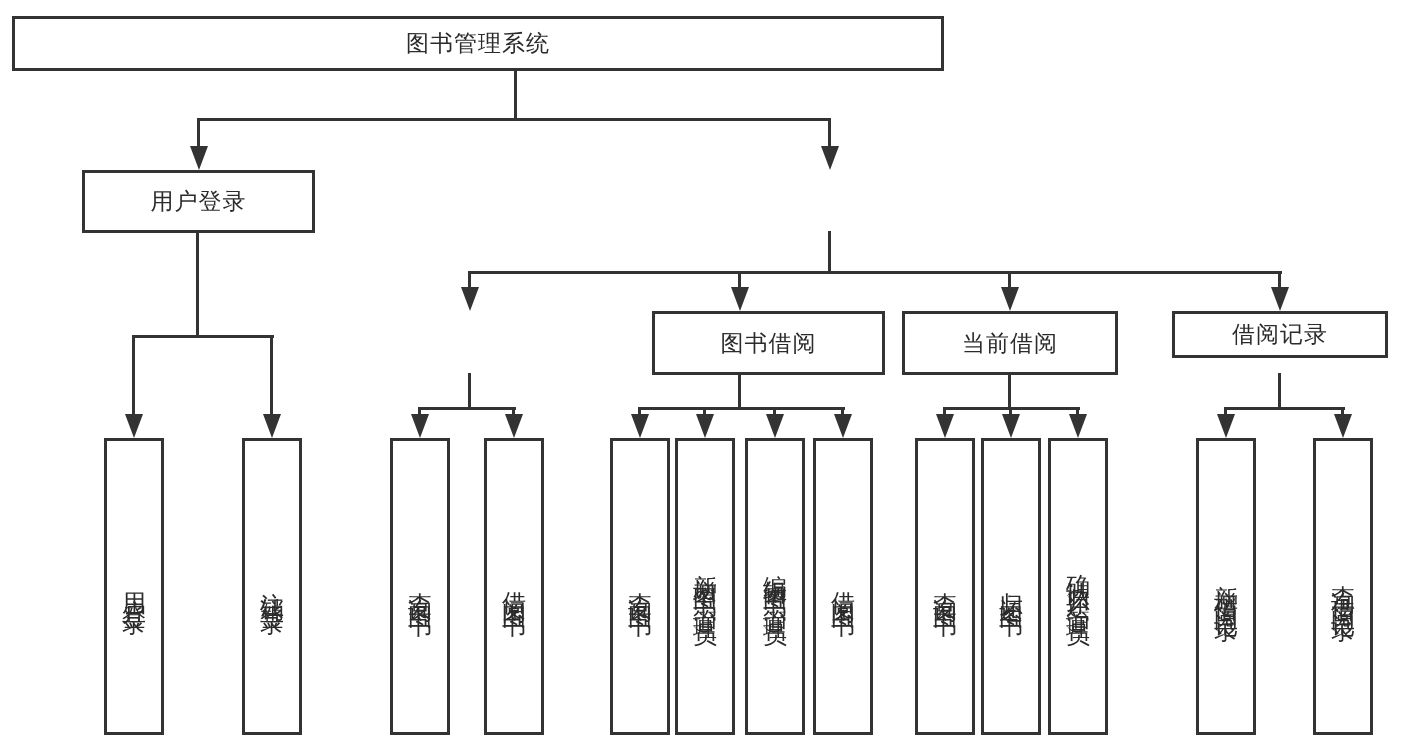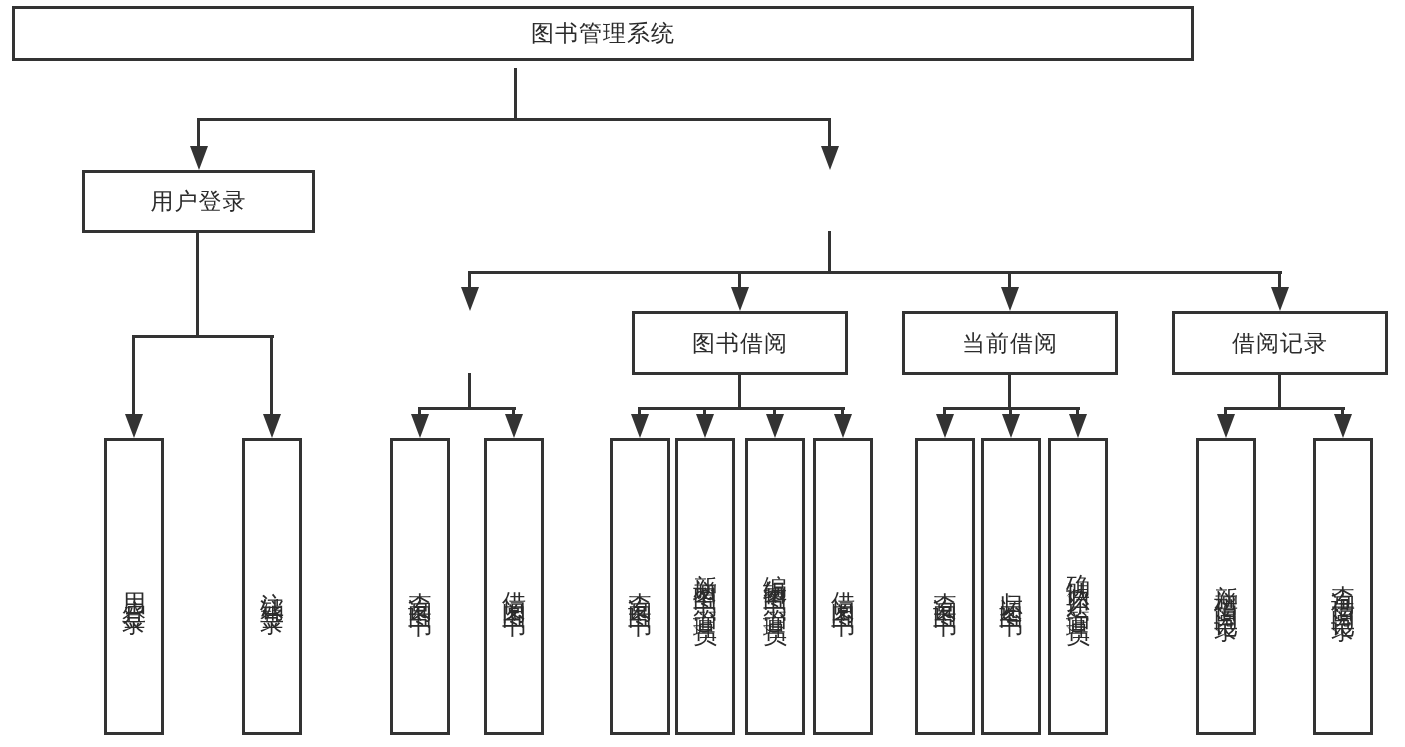--- a/index.html
+++ b/index.html
@@ -34,39 +34,39 @@
   .watermark{
     position:absolute;right:5px;top:712px;font-size:22px;z-index:5;
     color:var(--watermark);letter-spacing:1px;
   }
 </style>
 </head>
 <body>
 
 <div class="canvas">
 
-  <div class="node" style="left:12px;top:6px;width:1182px;height:55px">
+  <div class="node" style="left:12px;top:16px;width:932px;height:55px">
     <span>图书管理系统</span>
   </div>
 
   <div class="node" style="left:82px;top:170px;width:233px;height:63px">
     <span>用户登录</span>
   </div>
 
 
 
-  <div class="node" style="left:632px;top:311px;width:216px;height:64px">
+  <div class="node" style="left:652px;top:311px;width:233px;height:64px">
     <span>图书借阅</span>
   </div>
 
   <div class="node" style="left:902px;top:311px;width:216px;height:64px">
     <span>当前借阅</span>
   </div>
 
-  <div class="node" style="left:1172px;top:311px;width:216px;height:64px">
+  <div class="node" style="left:1172px;top:311px;width:216px;height:47px">
     <span>借阅记录</span>
   </div>
 
   <div class="node leaf" style="left:104px">
     <span class="vtext">用户登录</span>
   </div>
   <div class="node leaf" style="left:242px">
     <span class="vtext">注销登录</span>
   </div>
 

